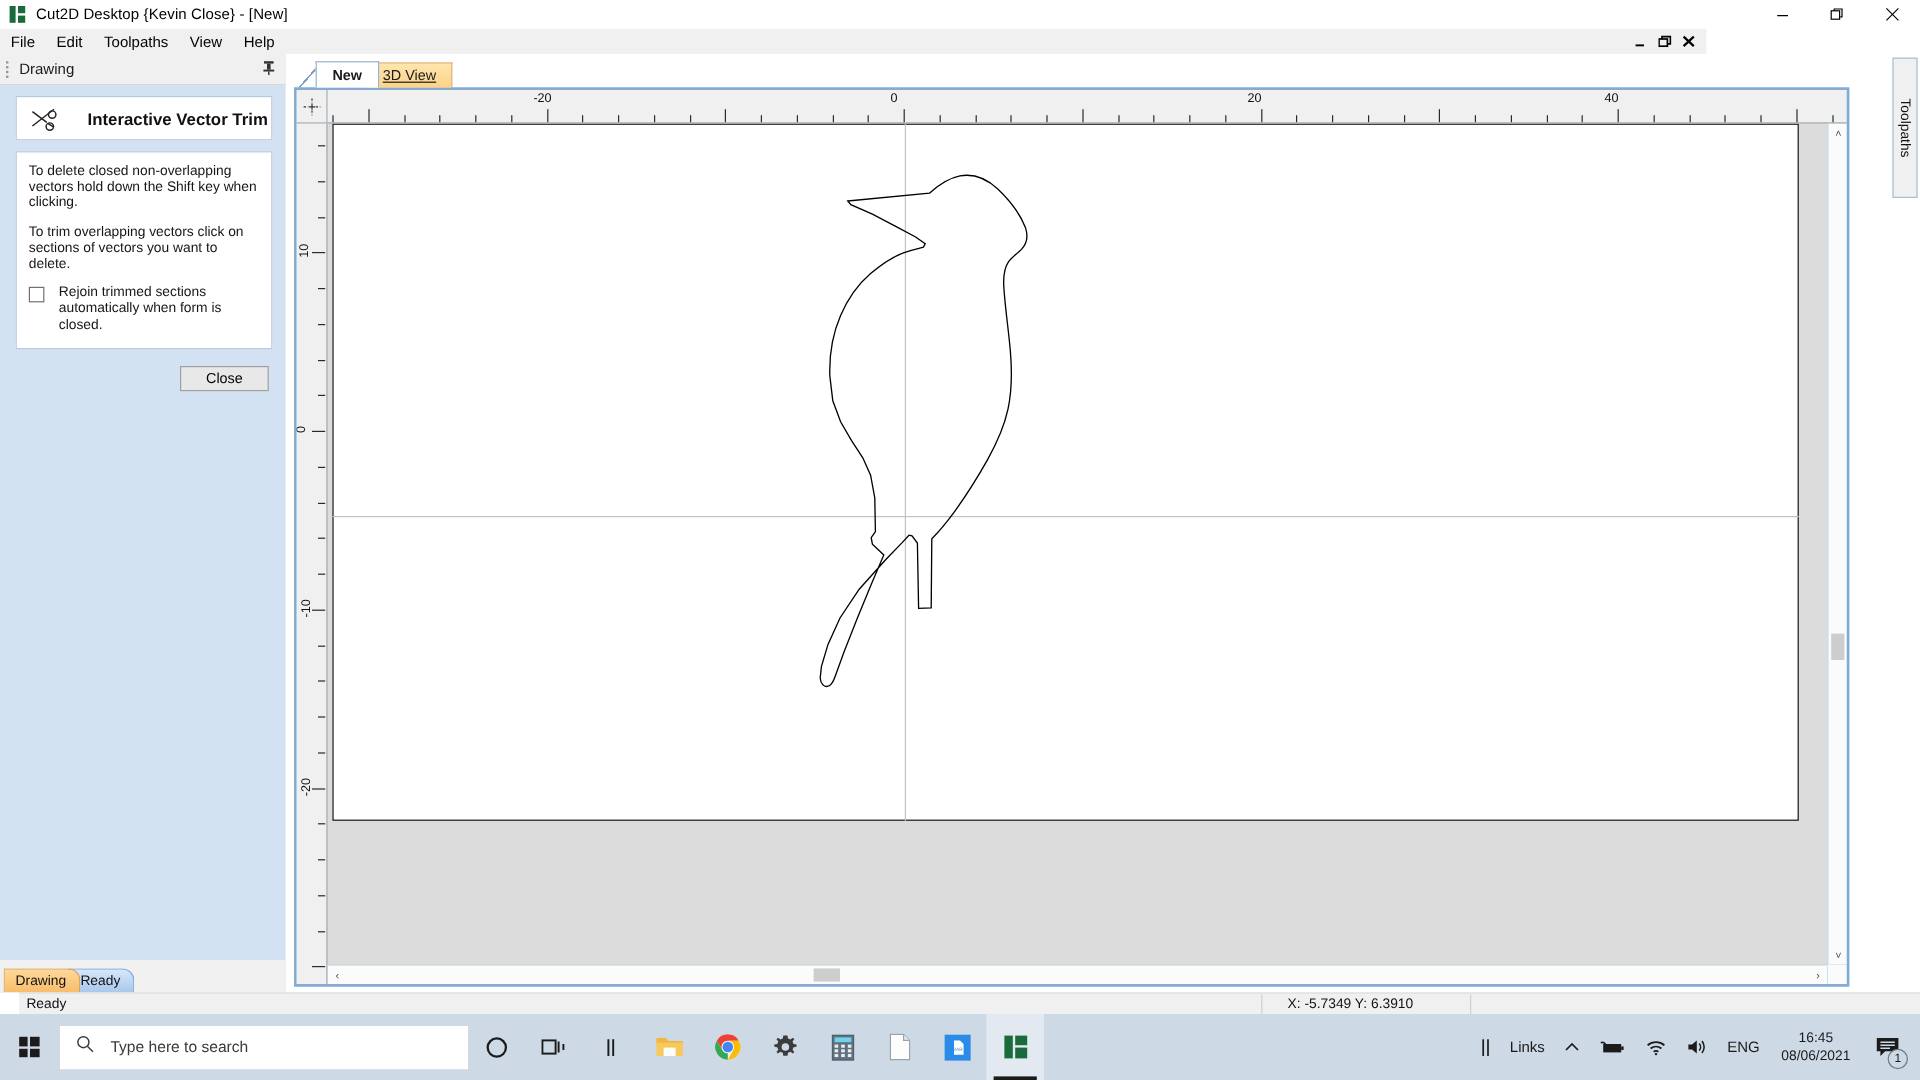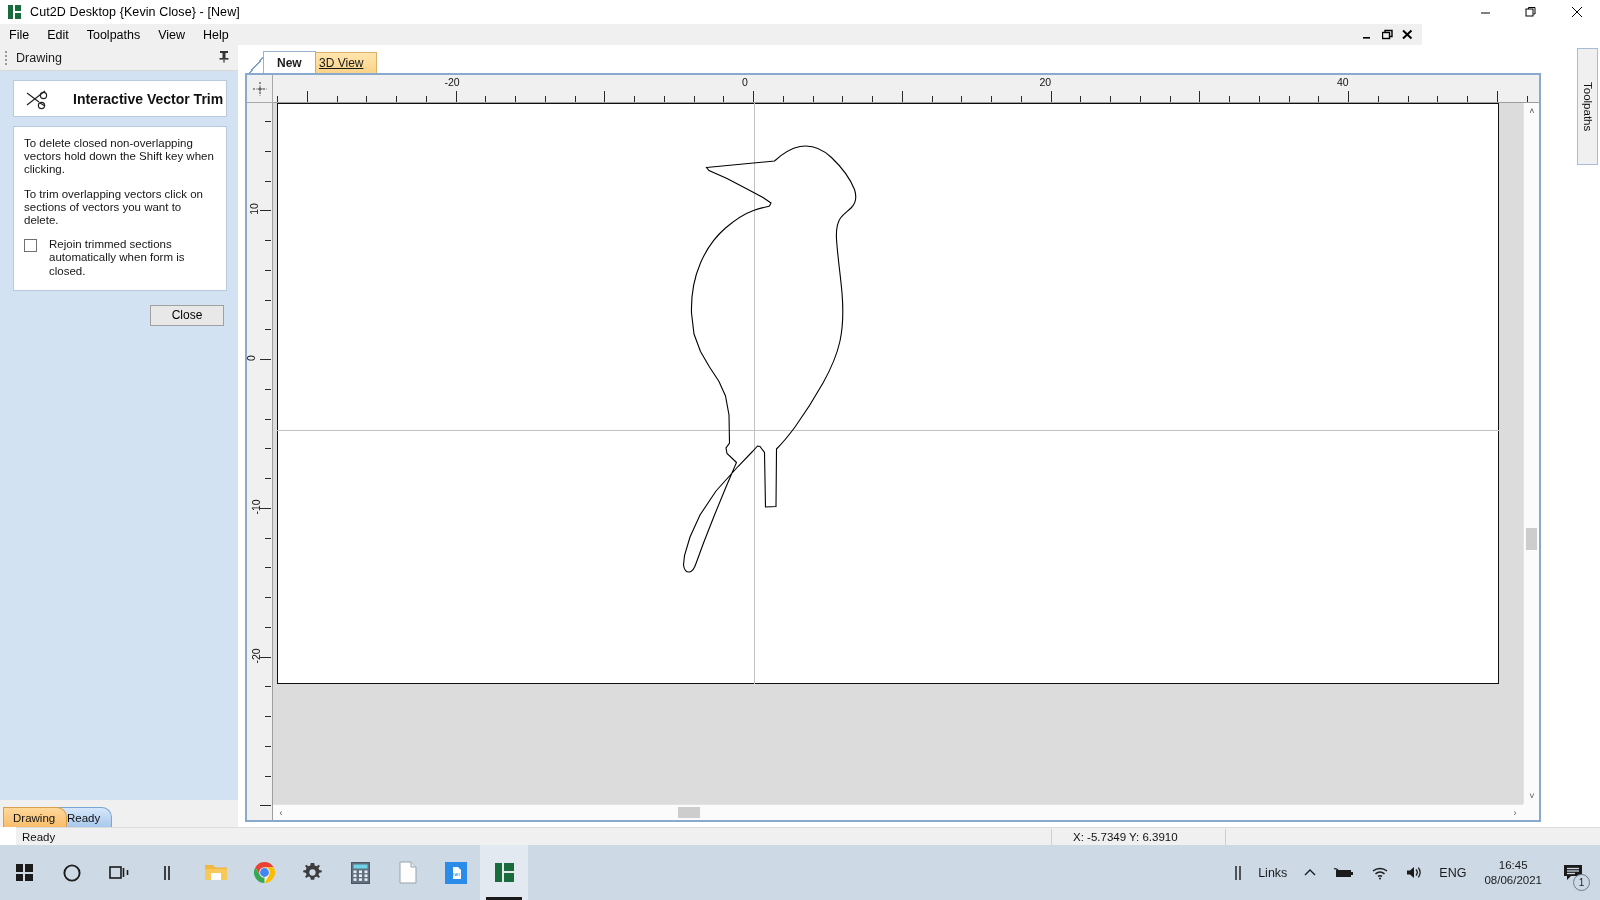--- a/index.html
+++ b/index.html
@@ -482,20 +482,29 @@
 
   <div class="taskbar">
     <div class="start-btn">
       <div class="win-logo">
           <i></i>
           <i></i>
           <i></i>
           <i></i>
         </div>
     </div>
+    <div class="searchbox">
+      <span>
+        <svg width="16" height="16" viewBox="0 0 16 16">
+          <circle cx="6.5" cy="6.5" r="4.6" fill="none" stroke="#3a3a3a" stroke-width="1.2"></circle>
+          <line x1="10" y1="10" x2="14.5" y2="14.5" stroke="#3a3a3a" stroke-width="1.2"></line>
+        </svg>
+      </span>
+      <span class="sp">Type here to search</span>
+    </div>
 
     <div class="tb-icon">
       <svg width="20" height="20" viewBox="0 0 20 20">
           <circle cx="10" cy="10" r="7.6" fill="none" stroke="#1b1b1b" stroke-width="1.9"></circle>
         </svg>
     </div>
     <div class="tb-icon">
       <svg width="22" height="20" viewBox="0 0 22 20">
         <rect x="1" y="4" width="11" height="11" fill="none" stroke="#1b1b1b" stroke-width="1.6"></rect>
         <line x1="14.5" y1="5" x2="14.5" y2="14" stroke="#1b1b1b" stroke-width="1.6"></line>

